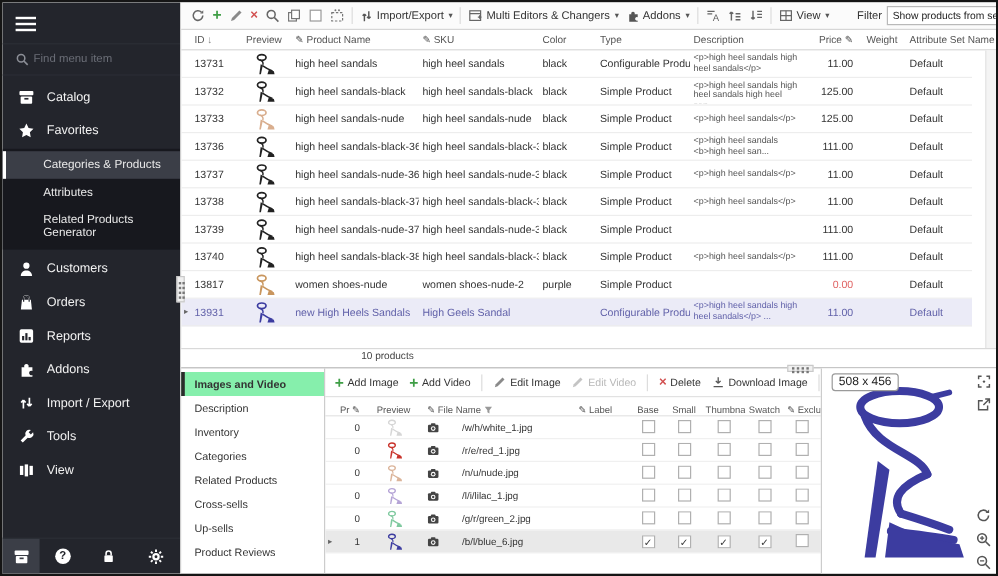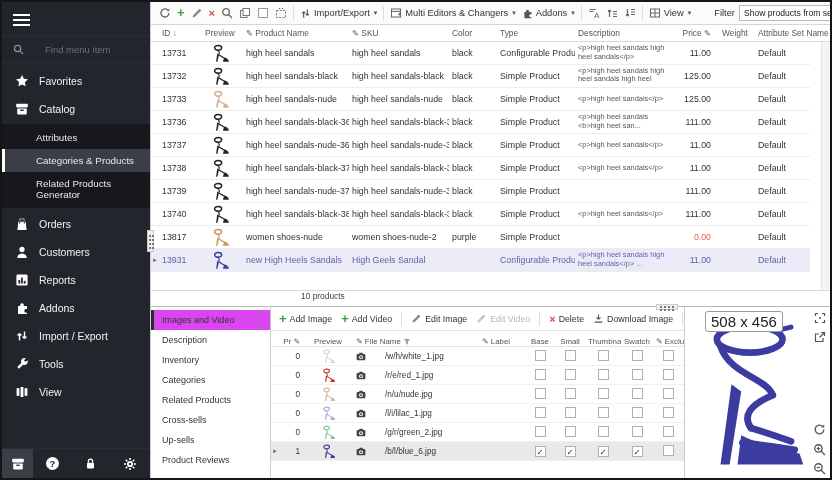--- a/index.html
+++ b/index.html
@@ -3,21 +3,21 @@
 <meta charset="utf-8">
 <style>
   *{box-sizing:border-box;margin:0;padding:0}
   body{margin:0;background:#fff;font-family:"Liberation Sans",sans-serif;-webkit-font-smoothing:antialiased}
   .window{width:832px;height:480px;border:2px solid #151515;display:flex;overflow:hidden;background:#fff;position:relative}
 
   
   .sidebar{width:148px;flex-shrink:0;background:#23252c;color:#f2f2f2;display:flex;flex-direction:column;position:relative}
   .burger{padding:9px 11px 7px;cursor:pointer}
   .burger i{display:block;width:17px;height:2px;background:#fff;margin:3px 0}
-  .sb-search{display:flex;align-items:center;gap:21px;padding:7px 11px;border-top:1px solid #2c2e36;border-bottom:1px solid #2c2e36}
+  .sb-search{display:flex;align-items:center;gap:4px;padding:7px 11px;border-top:1px solid #2c2e36;border-bottom:1px solid #2c2e36}
   .sb-search input{background:transparent;border:none;outline:none;color:#c9c9c9;font-size:9.5px;width:100px}
   .sb-search input::placeholder{color:#6b6e77}
   .menu{flex:1;overflow:hidden;padding-top:4px}
   .mi{display:flex;align-items:center;gap:10px;padding:7px 13px;font-size:10.5px;cursor:pointer}
   .submenu{background:#17181e;padding:2px 0;margin:1px 0 2px}
   .smi{padding:6px 10px 6px 34px;font-size:9.8px;position:relative;cursor:pointer;color:#e8e8e8}
   .smi.sel{background:#3b3e47}
   .smi.sel::before{content:"";position:absolute;left:0;top:0;bottom:0;width:3px;background:#fff}
   .sfoot{height:30px;border-top:1px solid #2c2e36;display:flex;align-items:center;flex-shrink:0}
   .sfoot .blk{width:31px;height:29px;background:#3b3e47;display:flex;align-items:center;justify-content:center}
@@ -56,21 +56,21 @@
   .prow.sel{background:#ebebf7;color:#6161a9}
   .prow.sel .desc,.prow.sel .price{color:#6161a9}
   .gut{font-size:7px;color:#666;text-align:center}
   .vscroll{position:absolute;top:17px;right:0;bottom:0;width:9px;background:#f4f4f4;border-left:1px solid #e3e3e3}
   .statusbar{height:16px;flex-shrink:0;border-top:1px solid #d9d9d9;background:#fff;display:flex;align-items:flex-start;padding-left:150px;font-size:8.4px;color:#444}
 
   
   .bottom{height:172px;flex-shrink:0;border-top:1px solid #b9b9b9;display:flex;position:relative}
   .tabs{width:120px;flex-shrink:0;border-right:1px solid #ccc;padding-top:3px;font-size:9px;color:#333}
   .tab{padding:5px 6px 5px 11px;position:relative;cursor:pointer}
-  .tab.sel{font-weight:normal;background:#d946ef}
+  .tab.sel{font-weight:bold;background:#86efac}
   .tab.sel::before{content:"";position:absolute;left:0;top:0;bottom:0;width:3px;background:#2b2b2b}
   .mid{flex:1;min-width:0;display:flex;flex-direction:column}
   .btoolbar{height:24px;flex-shrink:0;display:flex;align-items:center;gap:3px;padding:0 5px;border-bottom:1px solid #e2e2e2;font-size:8.8px;color:#333;white-space:nowrap}
   .btoolbar .disabled{color:#b8b8b8}
   .ihead{display:flex;align-items:flex-end;height:16px;flex-shrink:0;border-bottom:1px solid #e4e4e4;font-size:7.9px;color:#555}
   .iw-gut{width:8px;padding:0}
   .iw-pos{width:24px;text-align:right}
   .iw-prev{width:50px;text-align:center}
   .iw-file{width:126px}
   .iw-label{width:46px}
@@ -80,21 +80,21 @@
   .iw-ex{flex:1;text-align:center}
   .irows{flex:1;overflow:hidden}
   .irow{display:flex;align-items:center;height:19px;border-bottom:1px solid #f0f0f0;font-size:8.2px;color:#333;cursor:pointer}
   .irow.sel{background:#e9e9e9}
   .cb{width:11px;height:11px;border:1px solid #b0b0b0;background:#fff;display:inline-block;line-height:10px;text-align:center;font-size:8.5px;color:#3c3c3c}
   .istatus{height:16px;flex-shrink:0;border-top:1px solid #e2e2e2;display:flex;align-items:center;padding-left:85px;font-size:8.4px;color:#444}
   .filecell{display:flex;align-items:flex-end;gap:19px}
 
   
   .pvpanel{width:146px;flex-shrink:0;border-left:1px solid #ccc;position:relative;background:#fff;overflow:hidden}
-  .size-badge{position:absolute;top:4px;left:20px;border:1px solid #9a9a9a;border-radius:3px;background:#fff;padding:1px 5px;font-size:15px;color:#222;z-index:3}
+  .size-badge{position:absolute;top:4px;left:8px;border:1px solid #9a9a9a;border-radius:3px;background:#fff;padding:1px 5px;font-size:10px;color:#222;z-index:3}
   .pv-ic{position:absolute;right:4px;z-index:3;cursor:pointer}
   .bigshoe{position:absolute;left:10px;top:14px}
 
   
   .vsplit{position:absolute;left:145px;top:228px;width:7px;height:22px;background:#f0f0f0;border:1px solid #c9c9c9;z-index:6}
   .vsplit i{position:absolute;left:1px;top:4px;width:2px;height:2px;background:#777;
     box-shadow:0 4px 0 #777,0 8px 0 #777,0 12px 0 #777,3px 0 0 #777,3px 4px 0 #777,3px 8px 0 #777,3px 12px 0 #777}
   .hsplit{position:absolute;right:152px;top:-3px;width:22px;height:6px;background:#f0f0f0;border:1px solid #c9c9c9;z-index:6}
   .hsplit i{position:absolute;left:3px;top:1px;width:2px;height:2px;background:#777;
     box-shadow:4px 0 0 #777,8px 0 0 #777,12px 0 0 #777,0 3px 0 #777,4px 3px 0 #777,8px 3px 0 #777,12px 3px 0 #777}
@@ -116,51 +116,51 @@
       <svg class="ic" width="11" height="11" viewBox="0 0 12 12">
           <circle cx="5" cy="5" r="3.4" fill="none" stroke="#8b8e96" stroke-width="1.4"></circle>
           <line x1="7.6" y1="7.6" x2="11" y2="11" stroke="#8b8e96" stroke-width="1.4"></line>
         </svg>
       <input placeholder="Find menu item" style="">
     </div>
 
     <div class="menu">
       <div class="mi">
         <svg class="ic" width="14" height="14" viewBox="0 0 14 14">
-            <path d="M7 1l1.8 3.7 4.1.6-3 2.9.7 4.1L7 10.4 3.4 12.3l.7-4.1-3-2.9 4.1-.6z" fill="#fff"></path>
-          </svg>
-        <span>Favorites</span>
-      </div>
-      <div class="mi">
-        <svg class="ic" width="14" height="14" viewBox="0 0 14 14">
             <rect x="1.2" y="1.8" width="11.6" height="3.6" rx=".8" fill="#fff"></rect>
             <rect x="2.2" y="6.4" width="9.6" height="6" rx=".8" fill="#fff"></rect>
             <rect x="5.3" y="7.6" width="3.4" height="1.4" fill="#23252c"></rect>
           </svg>
         <span>Catalog</span>
       </div>
+      <div class="mi">
+        <svg class="ic" width="14" height="14" viewBox="0 0 14 14">
+            <path d="M7 1l1.8 3.7 4.1.6-3 2.9.7 4.1L7 10.4 3.4 12.3l.7-4.1-3-2.9 4.1-.6z" fill="#fff"></path>
+          </svg>
+        <span>Favorites</span>
+      </div>
       <div class="submenu">
+        <div class="smi sel">Categories &amp; Products</div>
         <div class="smi">Attributes</div>
-        <div class="smi sel">Categories &amp; Products</div>
         <div class="smi">Related Products Generator</div>
+      </div>
+      <div class="mi">
+        <svg class="ic" width="14" height="14" viewBox="0 0 14 14">
+            <circle cx="7" cy="4.4" r="2.6" fill="#fff"></circle>
+            <path d="M2.3 13c0-3 2.1-4.6 4.7-4.6s4.7 1.6 4.7 4.6z" fill="#fff"></path>
+          </svg>
+        <span>Customers</span>
       </div>
       <div class="mi">
         <svg class="ic" width="14" height="14" viewBox="0 0 14 14">
             <path d="M3.3 4.8h7.4l.9 8.2H2.4z" fill="#fff"></path>
             <path d="M4.7 5.5V4a2.3 2.3 0 014.6 0v1.5" fill="none" stroke="#fff" stroke-width="1.2"></path>
             <path d="M4.7 6.5V4a2.3 2.3 0 014.6 0v2.5" fill="none" stroke="#23252c" stroke-width="1"></path>
           </svg>
         <span>Orders</span>
-      </div>
-      <div class="mi">
-        <svg class="ic" width="14" height="14" viewBox="0 0 14 14">
-            <circle cx="7" cy="4.4" r="2.6" fill="#fff"></circle>
-            <path d="M2.3 13c0-3 2.1-4.6 4.7-4.6s4.7 1.6 4.7 4.6z" fill="#fff"></path>
-          </svg>
-        <span>Customers</span>
       </div>
       <div class="mi">
         <svg class="ic" width="14" height="14" viewBox="0 0 14 14">
             <rect x="1.4" y="1.4" width="11.2" height="11.2" rx="1.4" fill="#fff"></rect>
             <rect x="3.4" y="7" width="1.8" height="3.6" fill="#23252c"></rect>
             <rect x="6.1" y="4.6" width="1.8" height="6" fill="#23252c"></rect>
             <rect x="8.8" y="7.8" width="1.8" height="2.8" fill="#23252c"></rect>
           </svg>
         <span>Reports</span>
       </div>

